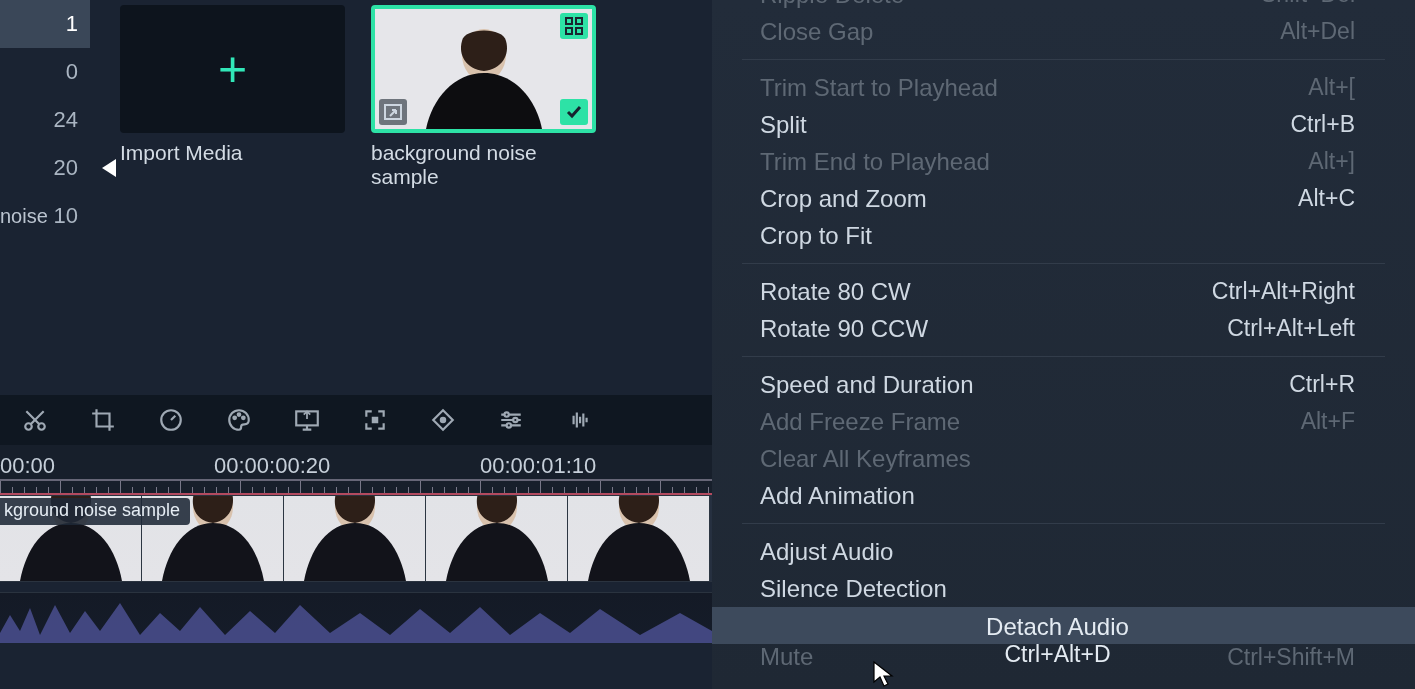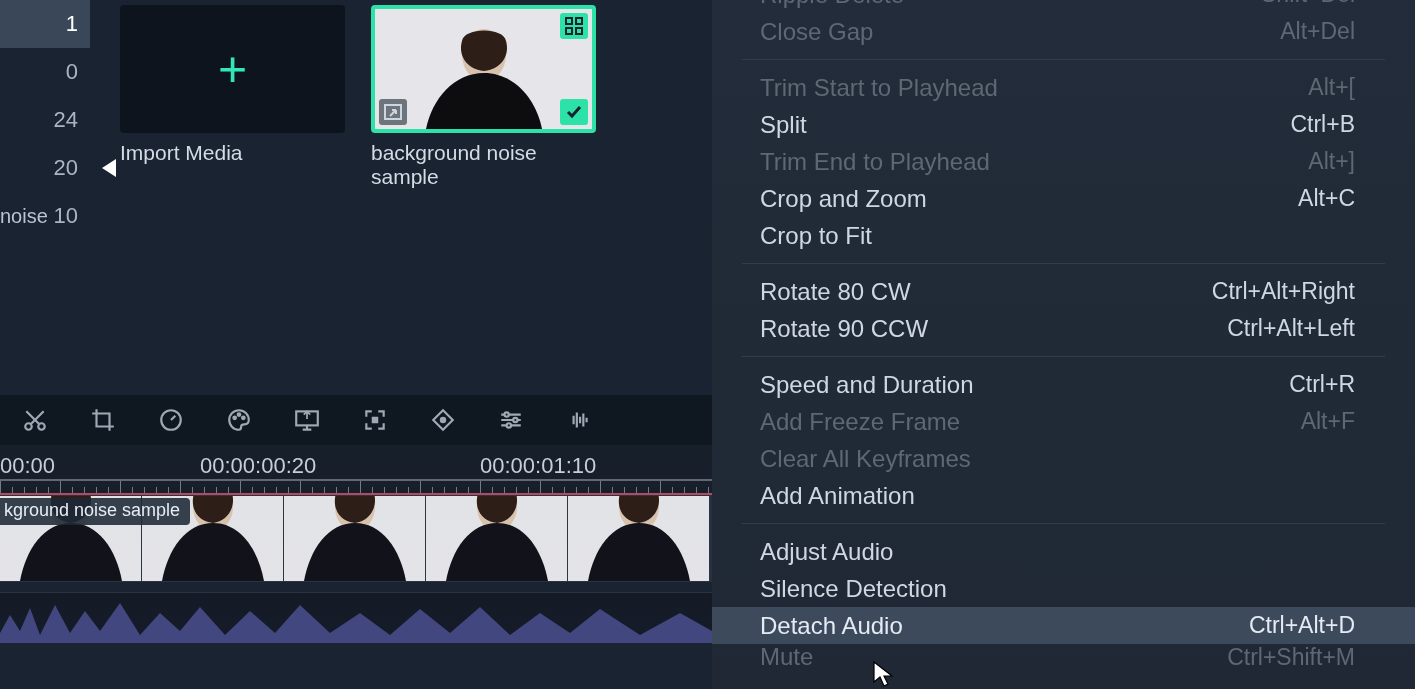--- a/index.html
+++ b/index.html
@@ -89,21 +89,21 @@
     background:linear-gradient(#222c3a,#1f2834);
     padding-top:0;
   }
   .menu-scroll { position:relative; }
   .menu-item {
     display:flex; align-items:center; justify-content:space-between;
     padding:6px 60px 6px 48px; font-size:24px; height:37px;
   }
   .menu-item.disabled { color:#5e6874; }
   .menu-item.enabled { color:#cfd8e2; }
-  .menu-item.highlight { background:#3d4a5c; color:#e4ebf2; }
+  .menu-item.highlight { background:#3d4a5c; color:#e4ebf2;flex-direction:column; }
   .menu-sep { height:1px; background:#323c4a; margin:9px 30px; }
   .shortcut { color:inherit; font-size:23px; }
   .cursor-arrow { position:absolute; left:872px; top:660px; z-index:10; }
 </style>
 </head>
 <body>
 
 <div class="sidebar" id="sidebar">
     <div class="side-row highlight">
       <span>1</span>
@@ -221,21 +221,21 @@
     </div>
   <div class="tool-ic">
       <svg width="26" height="26" viewBox="0 0 24 24" fill="none" stroke="#c4ced9" stroke-width="2">
         <path d="M4 12 L4 12 M7 8 L7 16 M10 5 L10 19 M13 9 L13 15 M16 6 L16 18 M19 10 L19 14 M22 12 L22 12"></path>
       </svg>
     </div>
 </div>
 
 <div class="ruler-wrap">
   <span class="time-label" style="left:0">00:00</span>
-  <span class="time-label" style="left:200px">00:00:00:20</span>
+  <span class="time-label" style="left:214px">00:00:00:20</span>
   <span class="time-label" style="left:480px">00:00:01:10</span>
   <div class="ruler-ticks" id="ticks">
       <div class="tick major" style="left: 0px;"></div>
       <div class="tick" style="left: 12px;"></div>
       <div class="tick" style="left: 24px;"></div>
       <div class="tick" style="left: 36px;"></div>
       <div class="tick" style="left: 48px;"></div>
       <div class="tick major" style="left: 60px;"></div>
       <div class="tick" style="left: 72px;"></div>
       <div class="tick" style="left: 84px;"></div>

